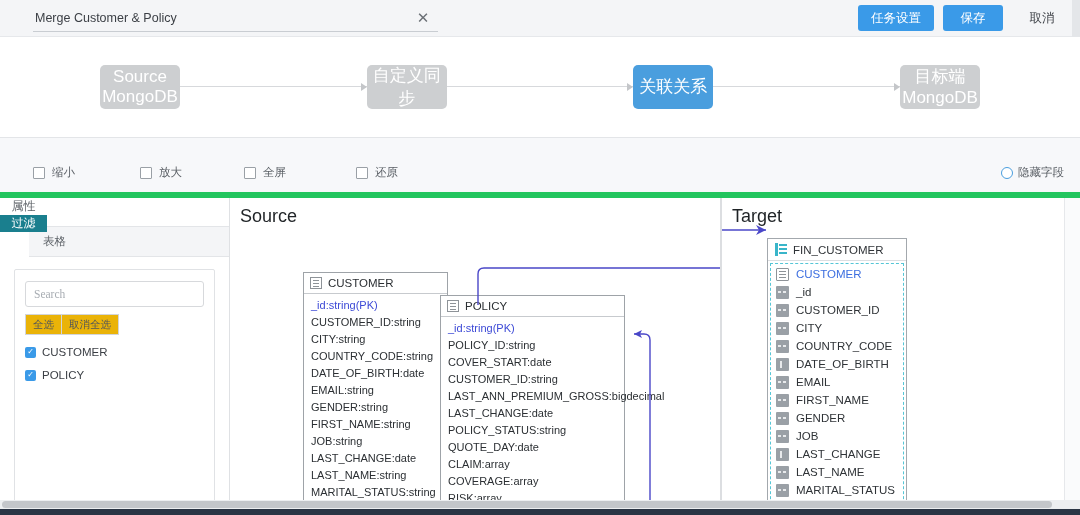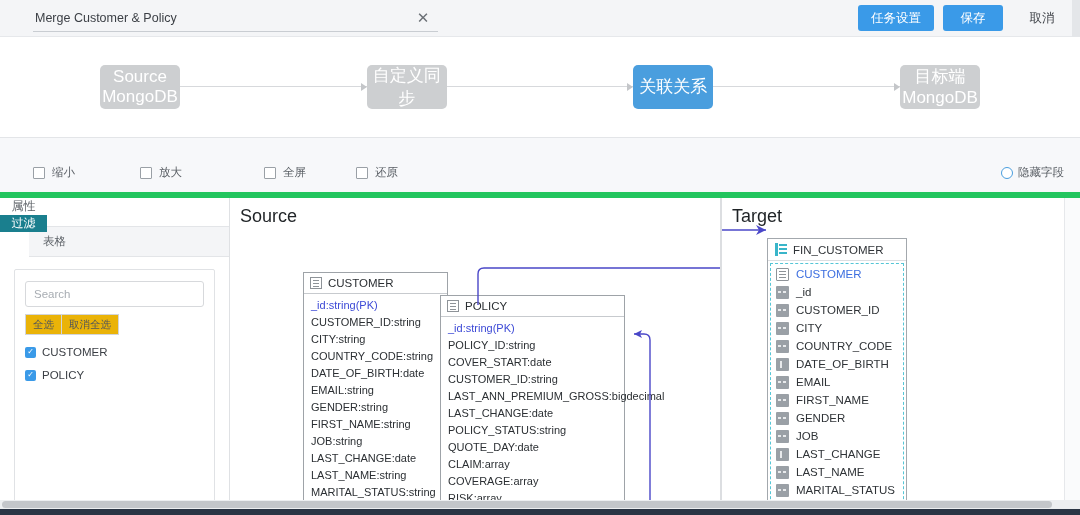--- a/index.html
+++ b/index.html
@@ -98,21 +98,21 @@
   .side-section {
     height: 30px; display: flex; align-items: center; padding-left: 14px;
     font-size: 11.5px; color: #5b6066;
     background: #f4f5f7; border-bottom: 1px solid #e3e5e8; margin-left: 29px;
   }
   .side-body { padding: 12px 14px 0 14px; position: relative; height: calc(100% - 60px); }
   .side-inner { border: 1px solid #e0e2e5; border-radius: 2px; height: 100%; padding: 11px 10px 0 10px; background:#fff; }
   .search-box {
     width: 100%; height: 26px; border: 1px solid #d7d9dc; border-radius: 3px;
     padding: 0 8px; font-size: 11.5px; color: #4a4f55; outline: none;
-    font-family: Liberation Sans, sans-serif; background: #fff;
+    font-family: Liberation Serif, serif; background: #fff;
   }
   .search-box::placeholder { color: #a8adb3; }
   .seg { display: flex; margin-top: 7px; }
   .seg-btn {
     height: 21px; padding: 0 7px; border: 1px solid #d2d5d9; background: #eab308;
     font-size: 10.5px; color: #50555b; display: flex; align-items: center; cursor: pointer;
   }
   .seg-btn + .seg-btn { border-left: none; }
   .chk-row { display: flex; align-items: center; gap: 6px; margin-top: 11px; font-size: 11.5px; color: #3b3f45; cursor: pointer; }
   .chk {
@@ -226,21 +226,21 @@
 
 <div class="toolbar">
   <div class="tool-item" style="left:33px;">
     <span class="cbox"></span>
     <span>缩小</span>
   </div>
   <div class="tool-item" style="left:140px;justify-content:flex-end;">
     <span class="cbox"></span>
     <span>放大</span>
   </div>
-  <div class="tool-item" style="left:264px;">
+  <div class="tool-item" style="left:244px;">
     <span class="cbox"></span>
     <span>全屏</span>
   </div>
   <div class="tool-item" style="left:356px;">
     <span class="cbox"></span>
     <span>还原</span>
   </div>
   <div class="tool-right">
     <span class="cbox round"></span>
     <span>隐藏字段</span>

